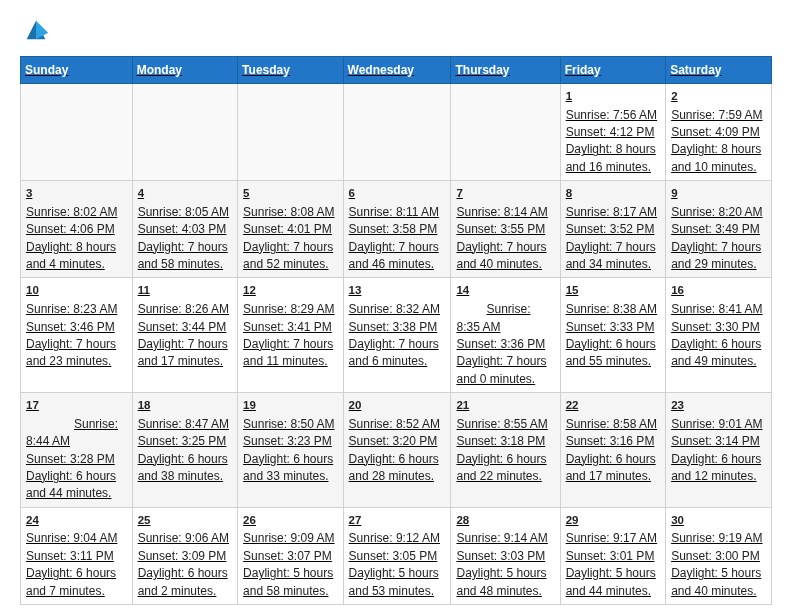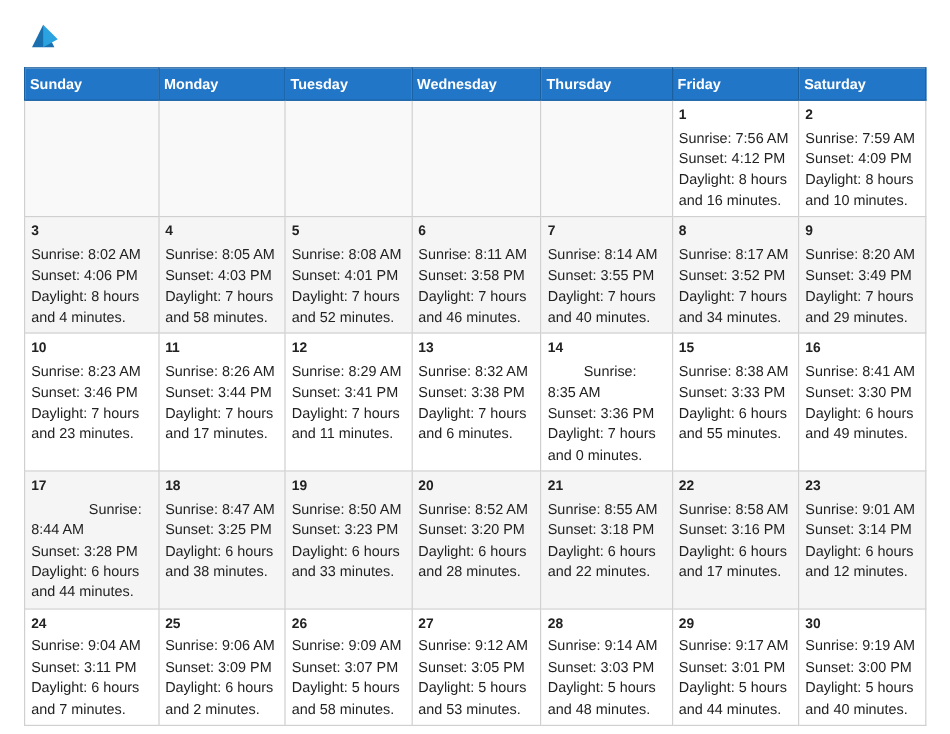--- a/index.html
+++ b/index.html
@@ -49,20 +49,21 @@
       color: #333;
     }
     .title-location {
       font-size: 15px;
       color: #555;
     }
     .calendar {
       width: 100%;
       border-collapse: collapse;
       font-size: 11px;
+      text-decoration: underline;
     }
     .calendar thead tr th {
       background-color: #2176c7;
       color: #fff;
       font-weight: bold;
       padding: 6px 4px;
       text-align: left;
       font-size: 12px;
       border: 1px solid #1a5fa0;
     }

